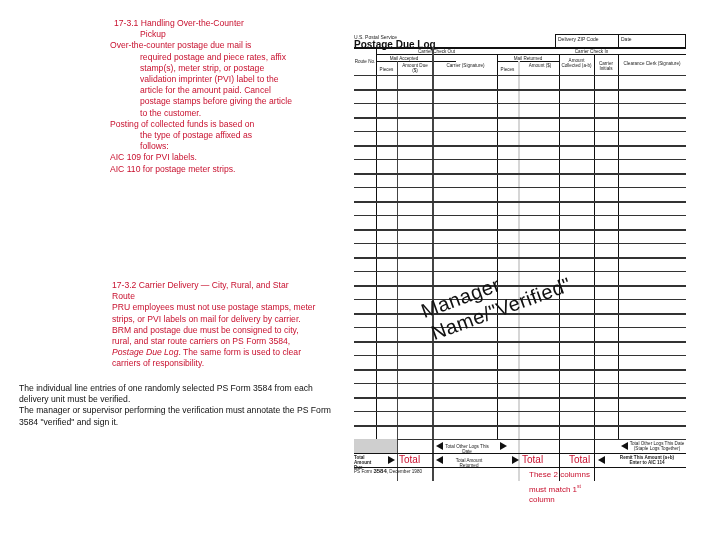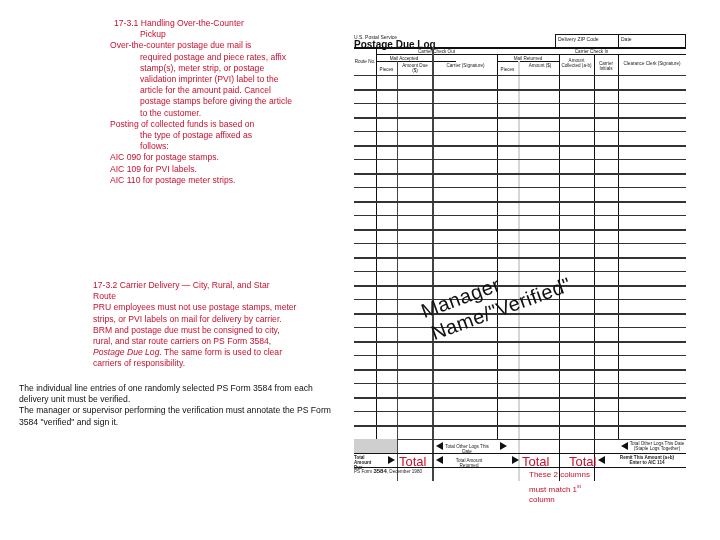--- a/index.html
+++ b/index.html
@@ -5,50 +5,49 @@
   html,body{margin:0;padding:0;background:#fff;}
   body{width:720px;height:540px;position:relative;overflow:hidden;font-family:"Liberation Sans",sans-serif;}
   .red{color:#c8102e;}
   .blk{color:#111;}
   .note{position:absolute;font-size:8.6px;line-height:11.2px;}
   .note .p{margin:0;}
   .note .ind{padding-left:26px;}
   .note .h{white-space:nowrap;}
   .note .h2{padding-left:26px;}
   #sec1{left:114px;top:18px;width:200px;}
-  #sec2{left:93px;top:280px;width:205px;}
+  #sec2{left:112px;top:280px;width:205px;}
   #sec3{left:19px;top:383px;width:320px;}
   #sec2 .p, #sec3 .p{white-space:normal;}
   
   #form{position:absolute;left:354px;top:34px;width:332px;height:450px;}
   .ln{position:absolute;background:#111;}
   .ftxt{position:absolute;font-size:4.6px;line-height:5px;text-align:center;color:#222;}
   .title-small{position:absolute;left:0;top:0;font-size:5px;color:#222;}
   .title-big{position:absolute;left:0;top:5px;font-size:10px;font-weight:bold;color:#111;}
   .boxlbl{position:absolute;font-size:5px;color:#222;}
   .gray{position:absolute;background:#cfcfcf;}
   .tri-r{position:absolute;width:0;height:0;border-top:4px solid transparent;border-bottom:4px solid transparent;border-left:7px solid #111;}
   .tri-l{position:absolute;width:0;height:0;border-top:4px solid transparent;border-bottom:4px solid transparent;border-right:7px solid #111;}
-  .tot{position:absolute;font-size:13px;color:#c8102e;}
+  .tot{position:absolute;font-size:10px;color:#c8102e;}
   .stamp{position:absolute;font-size:20px;color:#111;transform:rotate(-20deg);transform-origin:left bottom;white-space:nowrap;letter-spacing:0.5px;}
   #footer-note{position:absolute;left:529px;top:470px;font-size:8px;line-height:10.5px;color:#c8102e;width:80px;}
   #formfoot{position:absolute;left:354px;top:468px;font-size:4.6px;color:#222;}
   #formfoot b{font-size:6px;}
 </style>
 </head>
 <body>
 
 <div id="sec1" class="note red">
   <div class="p h">17-3.1 Handling Over-the-Counter</div>
   <div class="p h2">Pickup</div>
   <div class="p" style="margin-left:-4px">Over-the-counter postage due mail is</div>
   <div class="p ind" style="width:160px">required postage and piece rates, affix stamp(s), meter strip, or postage validation imprinter (PVI) label to the article for the amount paid. Cancel postage stamps before giving the article to the customer.</div>
   <div class="p" style="margin-left:-4px">Posting of collected funds is based on</div>
   <div class="p ind" style="width:140px">the type of postage affixed as follows:</div>
-  <div class="p" style="margin-left:-4px">AIC 090 for postage stamps.</div>
   <div class="p" style="margin-left:-4px">AIC 109 for PVI labels.</div>
   <div class="p" style="margin-left:-4px">AIC 110 for postage meter strips.</div>
 </div>
 
 <div id="sec2" class="note red">
   <div class="p" style="width:190px">17-3.2 Carrier Delivery — City, Rural, and Star Route</div>
   <div class="p">PRU employees must not use postage stamps, meter strips, or PVI labels on mail for delivery by carrier.</div>
   <div class="p">
     <span>BRM and postage due must be consigned to city, rural, and star route carriers on PS Form 3584, </span><i>Postage Due Log</i><span>. The same form is used to clear carriers of responsibility.</span>
   </div>

